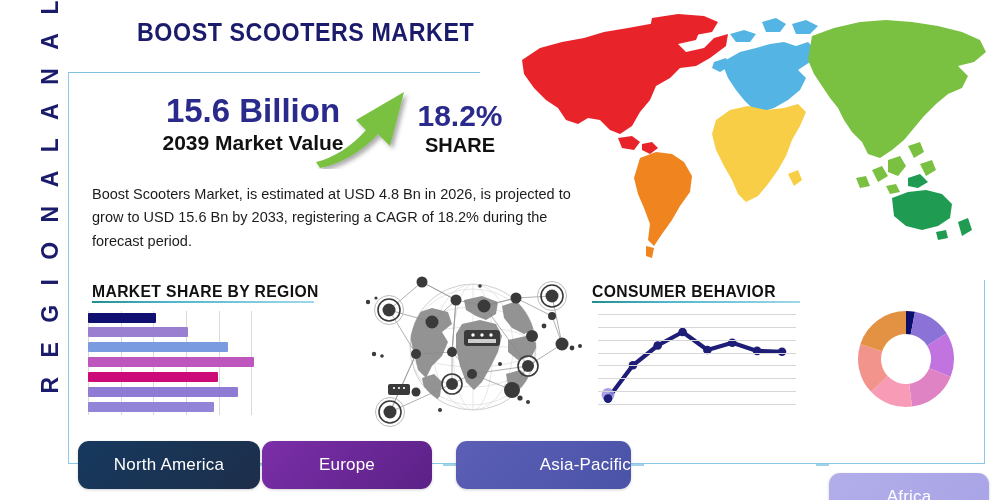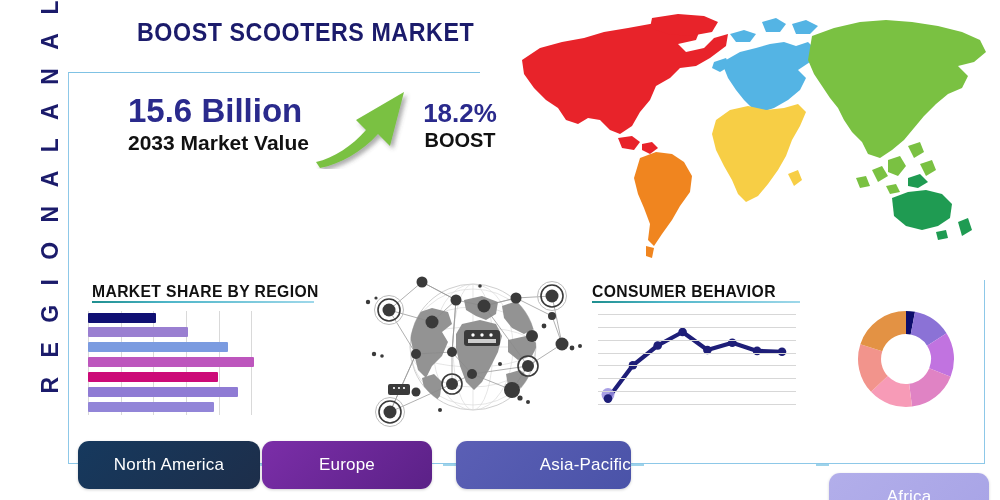--- a/index.html
+++ b/index.html
@@ -35,33 +35,33 @@
   
   .title{
     position:absolute;left:137px;top:18px;
     font-family:"Liberation Sans Narrow","Liberation Sans",sans-serif;
     font-weight:700;font-size:25px;letter-spacing:.6px;
     color:#1b1b6b;white-space:nowrap;
     transform:scaleX(.93);transform-origin:left center;
   }
 
   
-  .stat-left{position:absolute;left:128px;top:94px;width:250px;}
+  .stat-left{position:absolute;left:128px;top:94px;width:250px;text-align:center;}
   .stat-right{position:absolute;left:395px;top:100px;width:130px;text-align:center;}
   .stat-big{
     font-family:"Liberation Sans Narrow","Liberation Sans",sans-serif;
     font-weight:700;font-size:33px;color:#2a2a8c;line-height:1.05;
     white-space:nowrap;
   }
   .stat-sub{
     font-family:"Liberation Sans",sans-serif;
     font-weight:700;font-size:21px;color:#111111;line-height:1.15;
     white-space:nowrap;margin-top:2px;
   }
-  .stat-right .stat-big{font-size:26px;}
+  .stat-right .stat-big{font-size:30px;}
   .stat-right .stat-sub{font-size:20px;}
 
   .arrow-wrap{position:absolute;left:312px;top:84px;width:110px;height:85px;}
 
   
   .desc{
     position:absolute;left:92px;top:183px;width:505px;
     font-family:"Liberation Sans",sans-serif;
     font-size:14.5px;line-height:1.62;color:#1c1c1c;
   }
@@ -116,39 +116,40 @@
 
   <div class="vlabel">R E G I O N A L   A N A L Y S I S</div>
 
   <div class="panel"></div>
   <div class="panel-mask"></div>
 
   <div class="title">BOOST SCOOTERS MARKET</div>
 
   <div class="stat-left">
     <div class="stat-big">15.6 Billion</div>
-    <div class="stat-sub">2033 Market Value</div>
+    <div class="stat-sub">2039 Market Value</div>
   </div>
 
   <div class="arrow-wrap">
     <svg width="110" height="85" viewBox="0 0 110 85">
       <defs>
         <filter id="ashadow" x="-20%" y="-20%" width="150%" height="150%">
           <feDropShadow dx="3" dy="3" stdDeviation="2.2" flood-color="#4b4b4b" flood-opacity=".45"></feDropShadow>
         </filter>
       </defs>
       <path filter="url(#ashadow)" d="M4,78 C22,74 40,62 54,46 L44,36 L92,8 L78,62 L66,50 C50,68 28,80 8,84 Z" fill="#7ac143"></path>
     </svg>
   </div>
 
   <div class="stat-right">
     <div class="stat-big">18.2%</div>
-    <div class="stat-sub">BOOST</div>
-  </div>
-
+    <div class="stat-sub">SHARE</div>
+  </div>
+
+  <div class="desc">Boost Scooters Market, is estimated at USD 4.8 Bn in 2026, is projected to grow to USD 15.6 Bn by 2033, registering a CAGR of 18.2% during the forecast period.</div>
 
   <div class="map">
     <svg width="500" height="255" viewBox="0 0 500 255">
       <g>
 
         <path fill="#e8232a" d="M22,52 L40,40 L62,34 L84,30 L104,24 L128,20 L150,16 L170,12 L188,14 L200,22 L196,32 L178,36 L186,44 L204,40 L214,30 L228,26 L226,38 L210,50 L196,58 L180,60 L170,70 L156,78 L150,92 L140,104 L132,118 L120,126 L110,122 L100,112 L88,110 L78,116 L66,112 L58,100 L46,92 L34,80 L24,66 Z"></path>
         <path fill="#e8232a" d="M152,10 L178,6 L204,8 L218,14 L212,24 L190,28 L168,26 L150,20 Z"></path>
         <path fill="#e8232a" d="M118,130 L132,128 L140,134 L134,142 L122,140 Z"></path>
         <path fill="#e8232a" d="M142,136 L152,134 L158,140 L150,146 L142,142 Z"></path>
 

